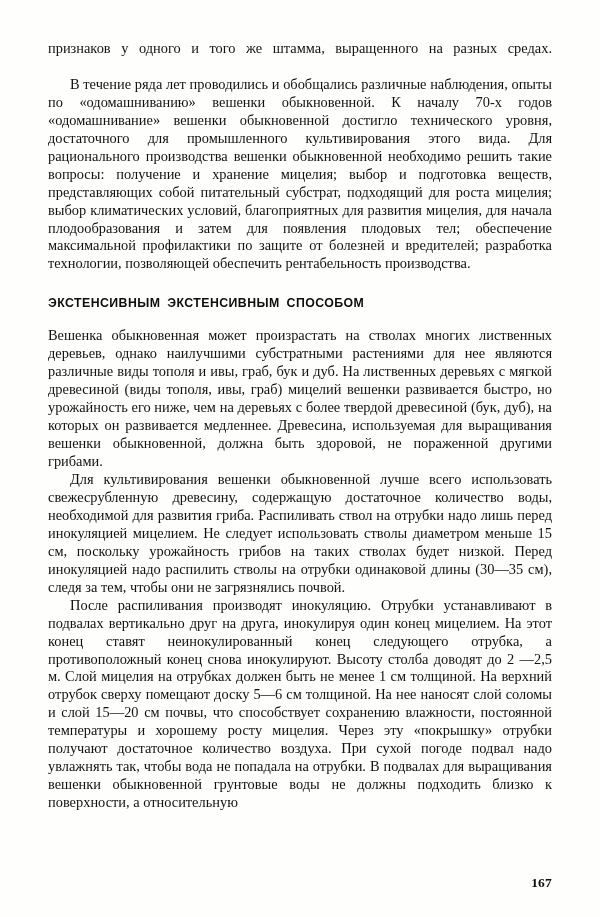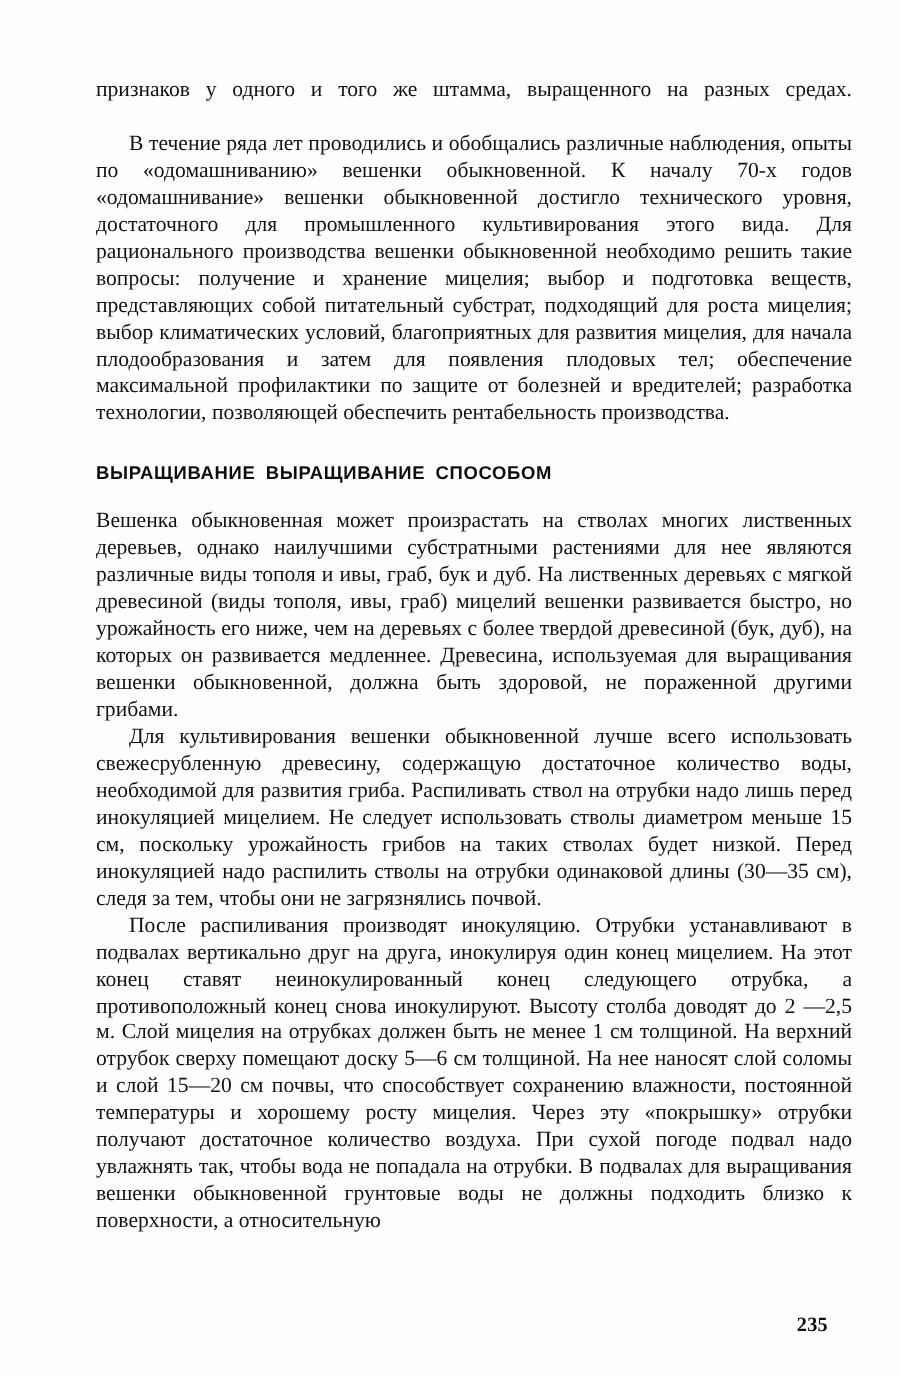--- a/index.html
+++ b/index.html
@@ -16,29 +16,28 @@
     margin: 0 auto;
     background: #ffffff;
     overflow: hidden;
     
     box-shadow: inset 0 0 0 9999px rgba(252, 252, 250, 0.35);
   }
 
   .text-block {
     position: absolute;
     left: 48px;
-    top: 52px;
+    top: 40px;
     width: 504px;
     font-family: "Liberation Serif", "DejaVu Serif", serif;
     font-size: 14.4px;
     line-height: 17.95px;
     color: #111111;
     text-align: justify;
     text-justify: inter-word;
-    margin-left: 16px;
     -webkit-font-smoothing: none;
   }
 
   .para {
     margin: 0;
     text-align: justify;
     text-indent: 0;
     hyphens: manual;
   }
 
@@ -87,25 +86,25 @@
 <body>
 
 <div class="page">
 
   <div class="text-block">
 
     <p class="para">признаков у одного и того же штамма, выращенного на разных средах.</p>
 
     <p class="para indent stretch-last">В течение ряда лет проводились и обобщались различные наблюдения, опыты по «одомашниванию» вешенки обыкновенной. К началу 70-х годов «одомашнивание» вешенки обыкновенной достигло технического уровня, достаточного для промышленного культивирования этого вида. Для рационального производства вешенки обыкновенной необходимо решить такие вопросы: получение и хранение мицелия; выбор и подготовка веществ, представляющих собой питательный субстрат, подходящий для роста мицелия; выбор климатических условий, благоприятных для развития мицелия, для начала плодообразования и затем для появления плодовых тел; обеспечение максимальной профилактики по защите от болезней и вредителей; разработка технологии, позволяющей обеспечить рентабельность производства.</p>
 
-    <h2 class="section-heading">ВЫРАЩИВАНИЕ ВЫРАЩИВАНИЕ СПОСОБОМ</h2>
+    <h2 class="section-heading">ЭКСТЕНСИВНЫМ ЭКСТЕНСИВНЫМ СПОСОБОМ</h2>
 
     <p class="para stretch-last">Вешенка обыкновенная может произрастать на стволах многих лиственных деревьев, однако наилучшими субстратными растениями для нее являются различные виды тополя и ивы, граб, бук и дуб. На лиственных деревьях с мягкой древесиной (виды тополя, ивы, граб) мицелий вешенки развивается быстро, но урожайность его ниже, чем на деревьях с более твердой древесиной (бук, дуб), на которых он развивается медленнее. Древесина, используемая для выращивания вешенки обыкновенной, должна быть здоровой, не пораженной другими грибами.</p>
 
     <p class="para indent stretch-last">Для культивирования вешенки обыкновенной лучше всего использовать свежесрубленную древесину, содержащую достаточное количество воды, необходимой для развития гриба. Распиливать ствол на отрубки надо лишь перед инокуляцией мицелием. Не следует использовать стволы диаметром меньше 15 см, поскольку урожайность грибов на таких стволах будет низкой. Перед инокуляцией надо распилить стволы на отрубки одинаковой длины (30—35 см), следя за тем, чтобы они не загрязнялись почвой.</p>
 
     <p class="para indent stretch-last">После распиливания производят инокуляцию. Отрубки устанавливают в подвалах вертикально друг на друга, инокулируя один конец мицелием. На этот конец ставят неинокулированный конец следующего отрубка, а противоположный конец снова инокулируют. Высоту столба доводят до 2 —2,5 м. Слой мицелия на отрубках должен быть не менее 1 см толщиной. На верхний отрубок сверху помещают доску 5—6 см толщиной. На нее наносят слой соломы и слой 15—20 см почвы, что способствует сохранению влажности, постоянной температуры и хорошему росту мицелия. Через эту «покрышку» отрубки получают достаточное количество воздуха. При сухой погоде подвал надо увлажнять так, чтобы вода не попадала на отрубки. В подвалах для выращивания вешенки обыкновенной грунтовые воды не должны подходить близко к поверхности, а относительную</p>
 
   </div>
 
-  <div class="page-number">235</div>
+  <div class="page-number">167</div>
 
 </div>
 
 </body></html>

